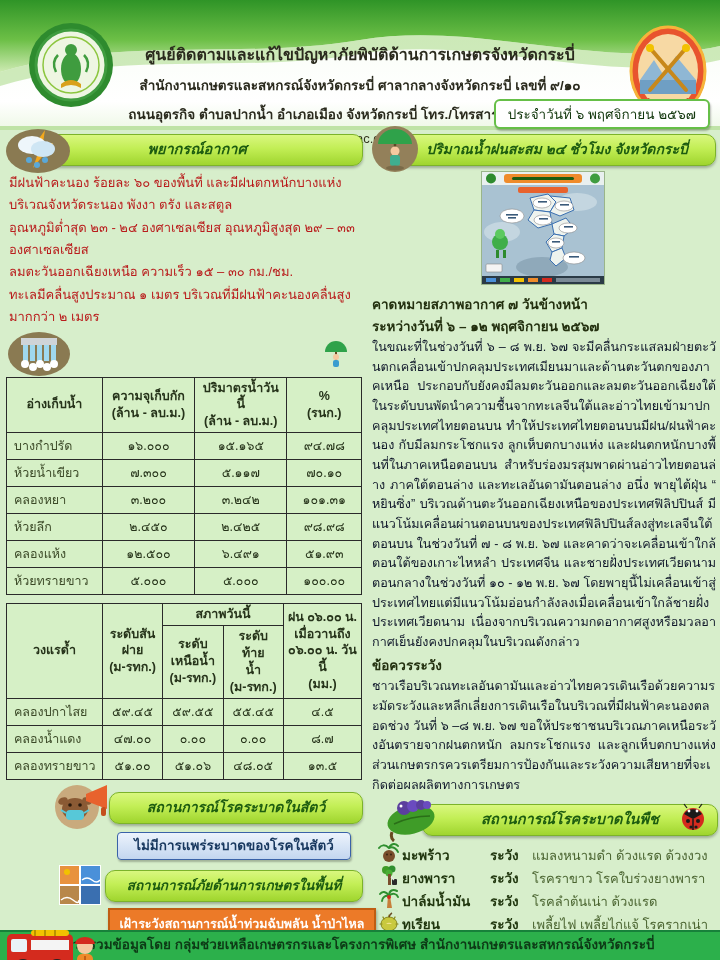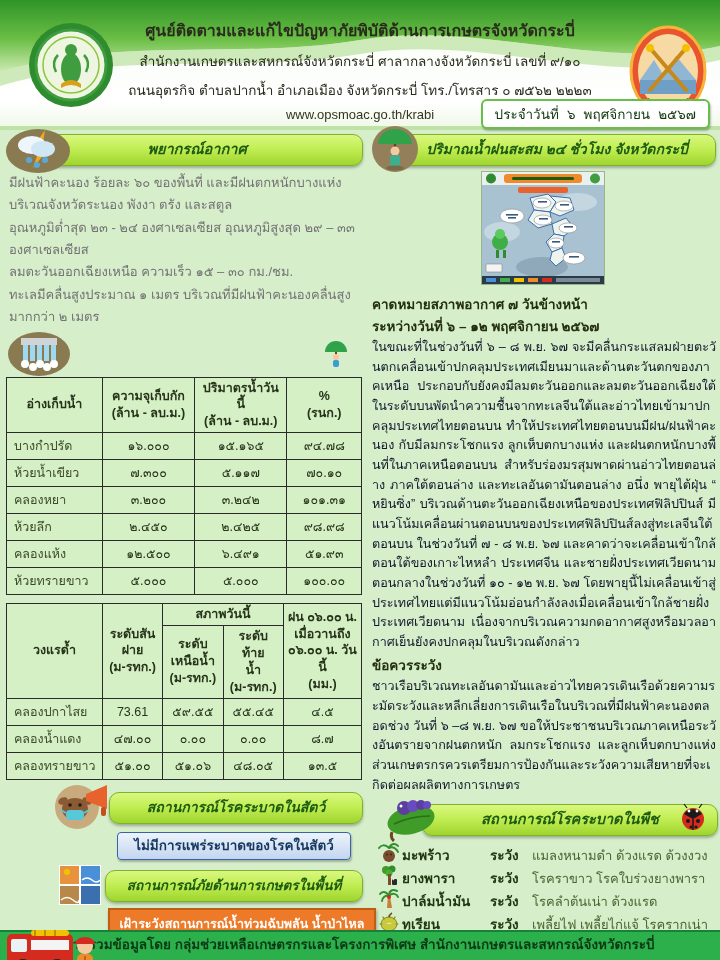--- a/index.html
+++ b/index.html
@@ -4,43 +4,43 @@
 <style>
   html,body{margin:0;padding:0;background:#e8e8e8;}
   .page{position:relative;width:720px;height:960px;margin:0 auto;overflow:hidden;
         background:#d7eecb;font-family:"Liberation Sans","DejaVu Sans",sans-serif;color:#40452c;}
   
   .header{position:absolute;left:0;top:0;width:720px;height:130px;
           background:linear-gradient(180deg,#f6fcf2 0%,#ffffff 78%,#eef8e6 100%);}
   .header-wave{position:absolute;left:0;top:0;width:720px;height:130px;}
   .header-content{position:absolute;left:0;top:0;width:720px;height:130px;}
   .hdr-line{position:relative;text-align:center;color:#2a2a1d;}
-  .hdr-line1{padding-top:18px;font-size:16px;font-weight:bold;}
-  .hdr-line2,.hdr-line3{font-size:13.5px;margin-top:7px;}
+  .hdr-line1{padding-top:42px;font-size:16px;font-weight:bold;}
+  .hdr-line2,.hdr-line3{font-size:13.5px;margin-top:7px;font-weight:bold;}
   .hdr-web{font-size:13px;margin-top:6px;color:#35351f;}
   .seal{position:absolute;}
   .seal-left{left:28px;top:22px;}
   .seal-right{left:628px;top:24px;}
   .date-box{position:absolute;right:10px;top:99px;background:#ffffff;border:2px solid #66bf48;
             border-radius:6px;padding:2px 12px;font-size:13.5px;color:#13380e;
-            box-shadow:1px 2px 2px rgba(0,0,0,.25);white-space:nowrap;font-family:Liberation Mono, monospace;}
+            box-shadow:1px 2px 2px rgba(0,0,0,.25);white-space:nowrap;}
   
   .col{position:absolute;top:132px;}
   .col-left{left:5px;width:360px;}
   .col-right{left:370px;width:346px;}
   
   .sec{position:relative;height:36px;margin-bottom:4px;}
   .bar{position:absolute;top:2px;height:30px;border:1px solid #7cb32a;border-radius:10px;
        background:linear-gradient(180deg,#d9f77f 0%,#c2ee55 45%,#9fd52e 100%);
        box-shadow:0 2px 3px rgba(0,0,0,.28);
        color:#1d5c10;font-weight:bold;font-size:14.5px;text-align:center;line-height:29px;
        overflow:hidden;white-space:nowrap;font-style:italic;}
   .bar-icon{position:absolute;z-index:2;}
   
-  .weather-text{margin:4px 2px 8px 4px;font-size:13px;line-height:1.72;color:#737373;}
+  .weather-text{margin:4px 2px 8px 4px;font-size:13px;line-height:1.72;color:#b91c1c;}
   
   table{border-collapse:collapse;width:356px;table-layout:fixed;background:#d6f0c6;
         font-size:12.5px;color:#26331a;margin:2px 0 10px 1px;}
   th,td{border:1px solid #2a2a2a;padding:2px 4px;}
   th{font-weight:bold;white-space:pre-line;text-align:center;vertical-align:middle;line-height:1.35;}
   td{height:22px;text-align:center;}
   td:first-child{text-align:left;padding-left:7px;color:#3c4a28;}
   
   .blue-box{margin:6px 8px 8px 112px;width:232px;height:26px;line-height:26px;text-align:center;
             background:linear-gradient(180deg,#ecf3fc 0%,#c3d6ef 100%);
@@ -261,21 +261,21 @@
 เหนือน้ำ
 (ม-รทก.)</th>
           <th>ระดับท้าย
 น้ำ
 (ม-รทก.)</th>
         </tr>
       </thead>
       <tbody>
           <tr>
             <td>คลองปกาไสย</td>
-            <td>73.61</td>
+            <td>๕๙.๔๕</td>
             <td>๕๙.๕๕</td>
             <td>๕๕.๔๕</td>
             <td>๔.๕</td>
           </tr>
           <tr>
             <td>คลองน้ำแดง</td>
             <td>๔๗.๐๐</td>
             <td>๐.๐๐</td>
             <td>๐.๐๐</td>
             <td>๘.๗</td>

